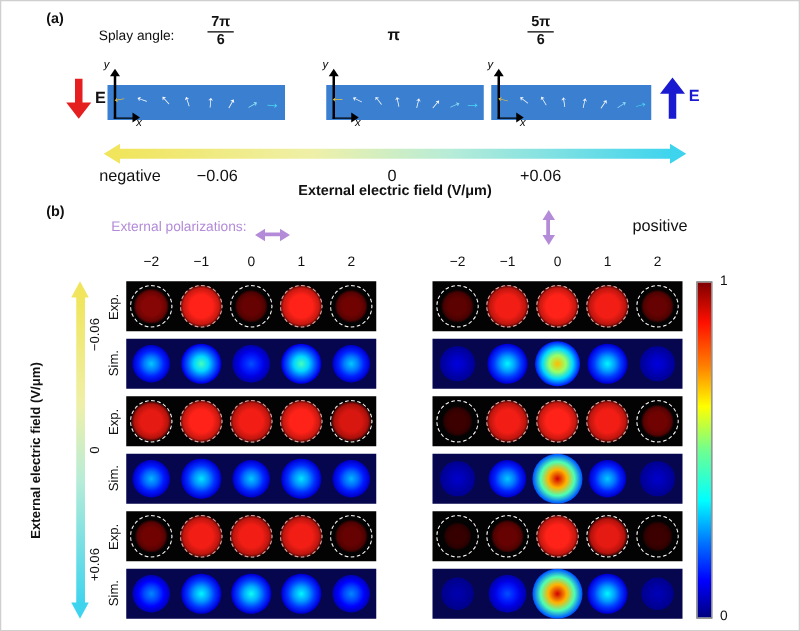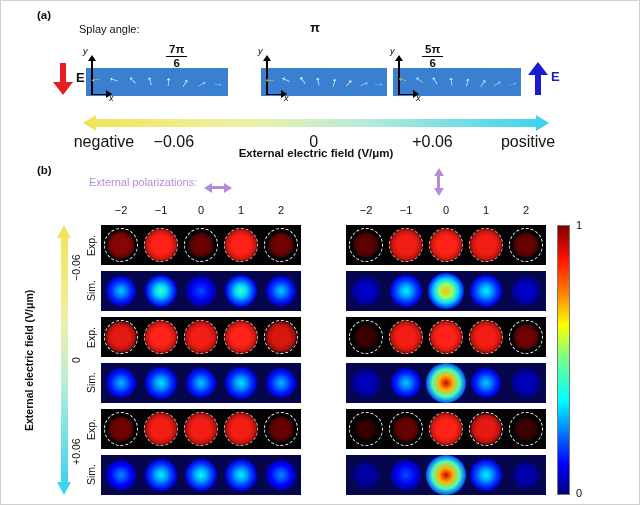--- a/index.html
+++ b/index.html
@@ -5,21 +5,21 @@
   * { margin:0; padding:0; box-sizing:border-box; }
   html,body { background:#fff; }
   body { font-family:"Liberation Sans", sans-serif; color:#111; }
   #fig { position:relative; width:640px; height:505px; background:#fff; border:1px solid #cfcfcf; overflow:hidden; }
   .abs { position:absolute; }
   .panel-label { font-weight:bold; font-size:11.5px; }
   .txt { font-size:11px; }
   .bold { font-weight:bold; }
   .vtext { writing-mode:vertical-rl; transform:rotate(180deg); }
   .frac { text-align:center; font-weight:bold; font-size:11.5px; line-height:1.15; }
-  .frac .num { display:block; border-bottom:1.4px solid #000; padding:0 3px;margin-top:31px; }
+  .frac .num { display:block; border-bottom:1.4px solid #000; padding:0 3px; }
   .frac .den { display:block; }
   .box { position:absolute; background:var(--box-blue,#3b7fd0); }
   .arrow-row { position:absolute; left:0; top:0; right:0; bottom:0; }
   .director-arrow { position:absolute; top:50%; font-size:13px; font-weight:bold; }
   .yaxis-line { position:absolute; left:5px; top:-9px; width:1.5px; height:36px; background:#000; }
   .yaxis-head { position:absolute; left:2px; top:-13px; width:0; height:0; border-left:4px solid transparent; border-right:4px solid transparent; border-bottom:6px solid #000; }
   .xaxis-line { position:absolute; left:5px; bottom:1px; width:16px; height:1.5px; background:#000; }
   .xaxis-head { position:absolute; left:20px; bottom:-1.5px; width:0; height:0; border-top:4px solid transparent; border-bottom:4px solid transparent; border-left:6px solid #000; }
   .axis-y-label { position:absolute; left:-3px; top:-22px; font-size:9px; font-style:italic; color:#000; }
   .axis-x-label { position:absolute; left:23px; bottom:-7px; font-size:9px; font-style:italic; color:#000; }
@@ -32,21 +32,21 @@
   .tri-right { position:absolute; right:0; top:0; width:0; height:0; border-top:8px solid transparent; border-bottom:8px solid transparent; border-left:13px solid var(--grad-cyan,#3fd4ee); }
   .vtri-top { position:absolute; top:0; left:0; width:0; height:0; border-left:7.5px solid transparent; border-right:7.5px solid transparent; border-bottom:13px solid var(--grad-yellow,#f0e55c); }
   .vbar { position:absolute; top:12px; bottom:12px; left:4px; width:7px; background:linear-gradient(180deg,var(--grad-yellow,#f0e55c) 0%,#eff0a8 35%,#b7ecd8 60%,var(--grad-cyan,#3fd4ee) 100%); }
   .vtri-bottom { position:absolute; bottom:0; left:0; width:0; height:0; border-left:7.5px solid transparent; border-right:7.5px solid transparent; border-top:13px solid var(--grad-cyan,#3fd4ee); }
   .ptri-left { position:absolute; left:0; top:0.5px; width:0; height:0; border-top:5px solid transparent; border-bottom:5px solid transparent; border-right:8px solid var(--purple,#b48bd8); }
   .pbar-h { position:absolute; left:7px; right:7px; top:3.8px; height:3.4px; background:var(--purple,#b48bd8); }
   .ptri-right { position:absolute; right:0; top:0.5px; width:0; height:0; border-top:5px solid transparent; border-bottom:5px solid transparent; border-left:8px solid var(--purple,#b48bd8); }
   .ptri-up { position:absolute; top:0; left:0.5px; width:0; height:0; border-left:5px solid transparent; border-right:5px solid transparent; border-bottom:8px solid var(--purple,#b48bd8); }
   .pbar-v { position:absolute; top:7px; bottom:7px; left:3.8px; width:3.4px; background:var(--purple,#b48bd8); }
   .ptri-down { position:absolute; bottom:0; left:0.5px; width:0; height:0; border-left:5px solid transparent; border-right:5px solid transparent; border-top:8px solid var(--purple,#b48bd8); }
-  .axlabel { position:absolute; transform:translateX(-50%); font-size:16px; white-space:nowrap; }
+  .axlabel { position:absolute; transform:translateX(-50%); font-size:13px; white-space:nowrap; }
   .xtick { position:absolute; top:0; transform:translateX(-50%); font-size:11px; }
   .strip { position:relative; height:40px; margin-bottom:6px; overflow:hidden; }
   .exp-strip { background:#030303; }
   .sim-strip { background:#06064f; }
   .dashed-circle { position:absolute; top:3px; width:34px; height:34px; border:1.5px dashed rgba(255,255,255,0.95); border-radius:50%; }
   .spot { position:absolute; border-radius:50%; }
   .row-label { position:absolute; left:84px; width:14px; height:40px; font-size:10.5px; text-align:center; }
   .ytick { font-size:10.5px; text-align:center; width:14px; }
   .colorbar { background:linear-gradient(to top,#00007f 0%,#0000ff 11%,#0070ff 22%,#00ffff 35%,#70ff8f 50%,#ffff00 63%,#ff8000 75%,#ff1000 88%,#7f0000 100%); border:0.5px solid #777; }
 </style>
@@ -137,21 +137,21 @@
   <div class="abs" style="left:82px;top:114px;width:466px;height:16px;">
     <span class="tri-left"></span>
     <span class="hbar"></span>
     <span class="tri-right"></span>
   </div>
   <div class="abs" style="left:82px;top:132px;width:466px;height:13px;">
     <span class="axlabel" style="left:4.5%;">negative</span>
     <span class="axlabel" style="left:19.5%;">−0.06</span>
     <span class="axlabel" style="left:49.5%;">0</span>
     <span class="axlabel" style="left:75%;">+0.06</span>
-    <span class="axlabel" style="left:95.5%;">positive</span>
+    <span class="axlabel" style="left:95.5%;margin-top:40px;">positive</span>
   </div>
   <div class="abs bold" style="left:315px;top:146px;transform:translateX(-50%);font-size:11.5px;">External electric field (V/μm)</div>
 
   <div class="abs panel-label" style="left:36px;top:163px;">(b)</div>
   <div class="abs" style="left:88px;top:175px;font-size:11px;color:var(--purple,#b48bd8);">External polarizations:</div>
 
   <div class="abs" style="left:203px;top:181px;width:28px;height:11px;">
     <span class="ptri-left"></span>
     <span class="pbar-h"></span>
     <span class="ptri-right"></span>

